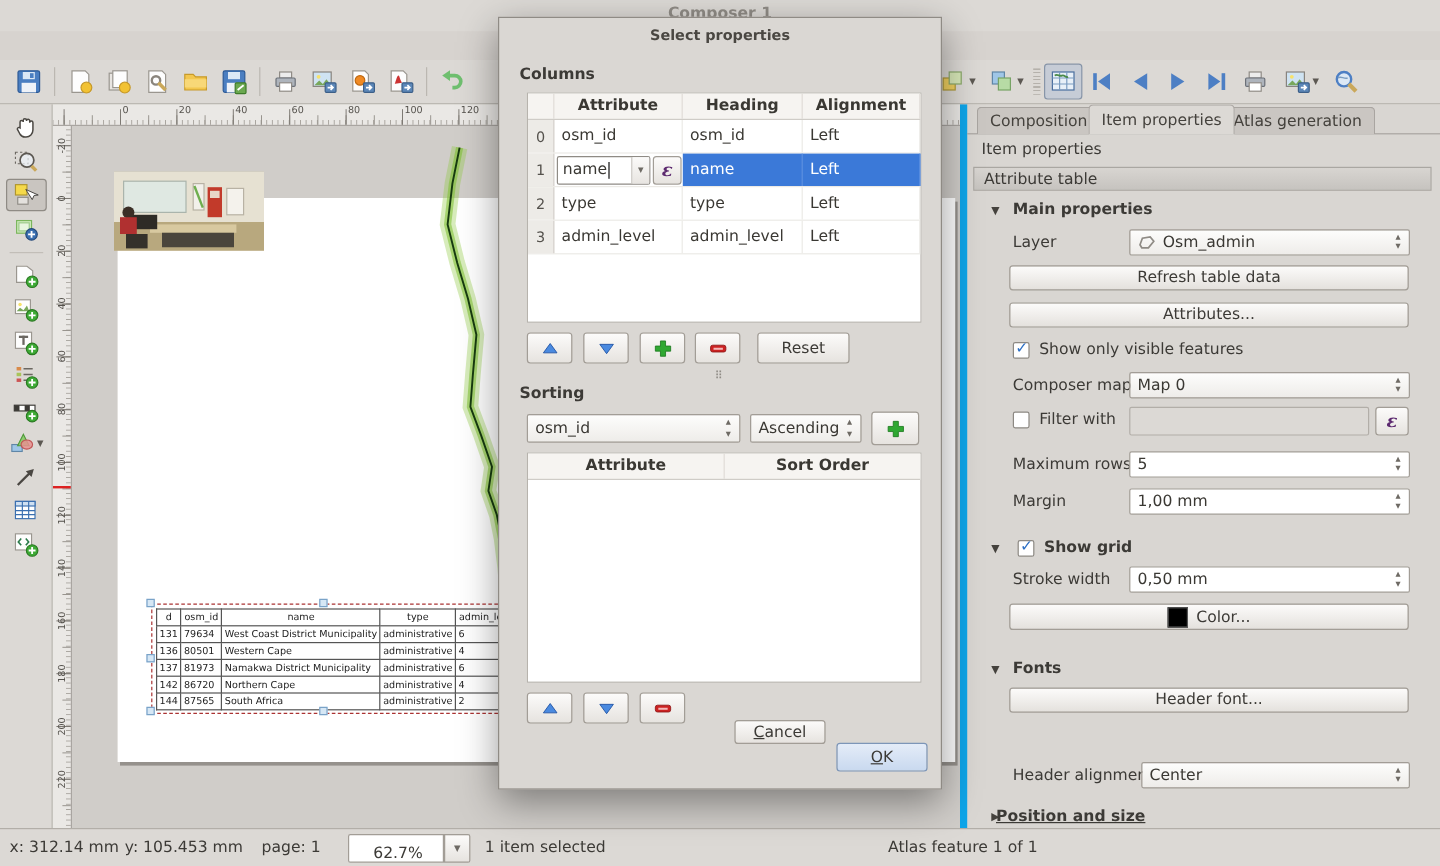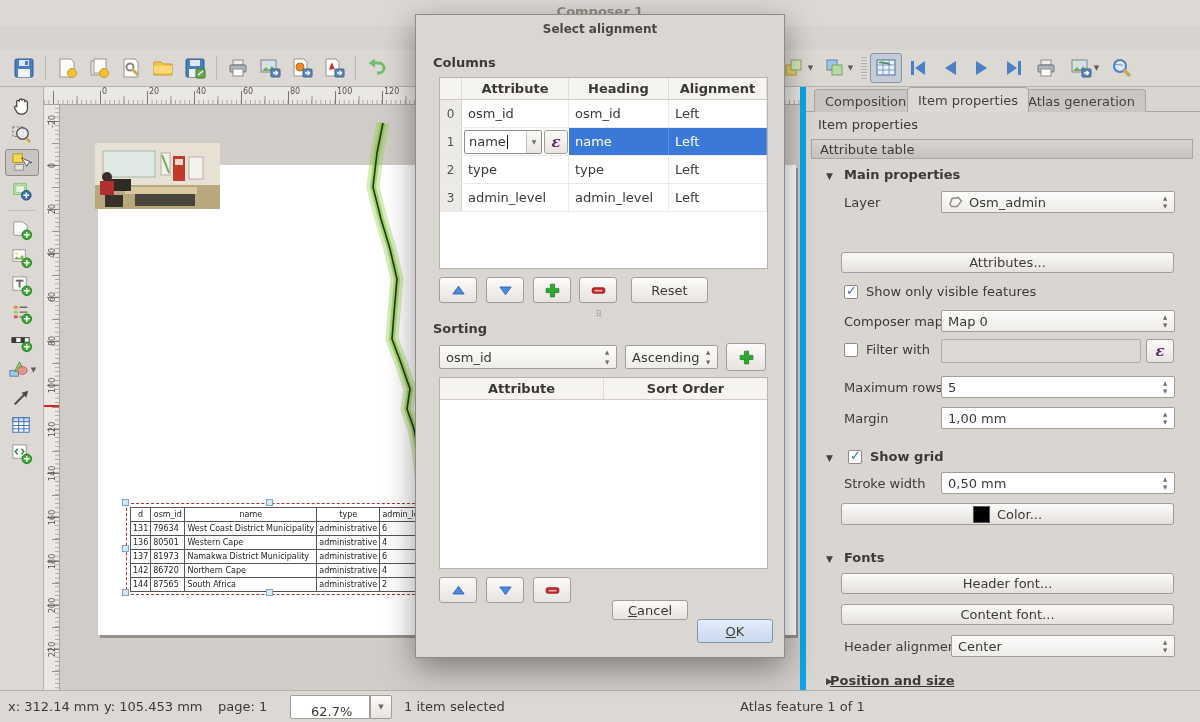--- a/index.html
+++ b/index.html
@@ -523,21 +523,21 @@
       </table>
       <div class="handle" style="left:-4px;top:-4px;"></div>
       <div class="handle" style="left:140px;top:-4px;"></div>
       <div class="handle" style="left:-4px;top:42px;"></div>
       <div class="handle" style="left:-4px;top:86px;"></div>
       <div class="handle" style="left:140px;top:86px;"></div>
     </div>
   </div>
 
   <div class="abs dialog">
-    <div class="dlg-title">Select alignment</div>
+    <div class="dlg-title">Select properties</div>
     <div class="grp-label" style="left:17px;top:40px;">Columns</div>
 
     <div class="dtable">
       <div class="dhead">
         <div style="width:22px;"></div>
         <div style="width:107px;">Attribute</div>
         <div style="width:100px;">Heading</div>
         <div style="width:98px;">Alignment</div>
       </div>
       <div class="drow">
@@ -673,20 +673,23 @@
 
     <div class="plabel" style="left:38px;top:108px;">Layer</div>
     <div class="pcombo" style="left:135px;top:104px;width:234px;height:22px;">
       <svg class="poly-ic" width="15" height="12" viewBox="0 0 15 12">
           <path d="M2 8 L4 2.5 L10.5 1.5 L13.5 5 L9 10.5 L3.5 10.5z" fill="none" stroke="#8f8b85" stroke-width="1.4"></path>
         </svg>
       <span>Osm_admin</span>
       <span class="spin"></span>
     </div>
 
+    <div class="pbtn" style="top:134px;">
+        <span>Refresh table data</span>
+      </div>
     <div class="pbtn" style="top:165px;">
         <span>Attributes...</span>
       </div>
 
     <div class="cb checked" style="left:38px;top:198px;"></div>
     <div class="plabel" style="left:60px;top:197px;">Show only visible features</div>
 
     <div class="plabel" style="left:38px;top:227px;">Composer map</div>
     <div class="pcombo" style="left:135px;top:223px;width:234px;height:22px;">
       <span>Map 0</span>
@@ -723,23 +726,20 @@
     <div class="pbtn" style="top:416px;height:22px;">
       <span class="swatch"></span>
       <span>Color...</span>
     </div>
 
     <span class="abs tri" style="left:20px;top:467px;">▼</span>
     <div class="phdr" style="left:38px;top:463px;">Fonts</div>
 
     <div class="pbtn" style="top:486px;">
         <span>Header font...</span>
-      </div>
-    <div class="pbtn" style="top:517px;">
-        <span>Content font...</span>
       </div>
 
     <div class="plabel" style="left:38px;top:552px;">Header alignment</div>
     <div class="pcombo" style="left:145px;top:548px;width:224px;height:22px;">
       <span>Center</span>
       <span class="spin"></span>
     </div>
 
     <span class="abs tri" style="left:20px;top:589px;">▶</span>
     <div class="phdr" style="left:24px;top:586px;text-decoration:underline;">Position and size</div>

